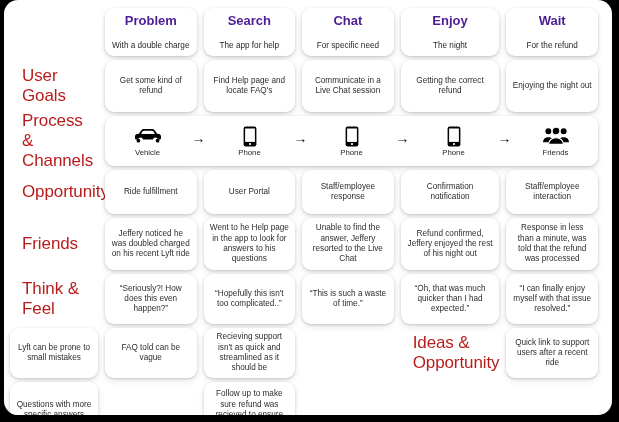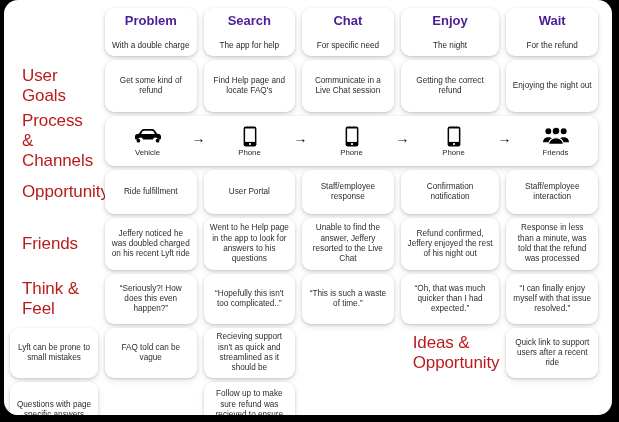--- a/index.html
+++ b/index.html
@@ -305,21 +305,21 @@
     <div class="card">
         <span class="cell-text">Recieving support isn't as quick and streamlined as it should be</span>
       </div>
     <div class="card empty"></div>
 
     <div class="row-label">Ideas &amp; Opportunity</div>
     <div class="card">
         <span class="cell-text">Quick link to support users after a recent ride</span>
       </div>
     <div class="card">
-        <span class="cell-text">Questions with page specific answers</span>
+        <span class="cell-text">Questions with more specific answers</span>
       </div>
     <div class="card empty"></div>
     <div class="card">
         <span class="cell-text">Follow up to make sure refund was recieved to ensure brand loyalty</span>
       </div>
     <div class="card empty"></div>
 
   </div>
 </div>
 

